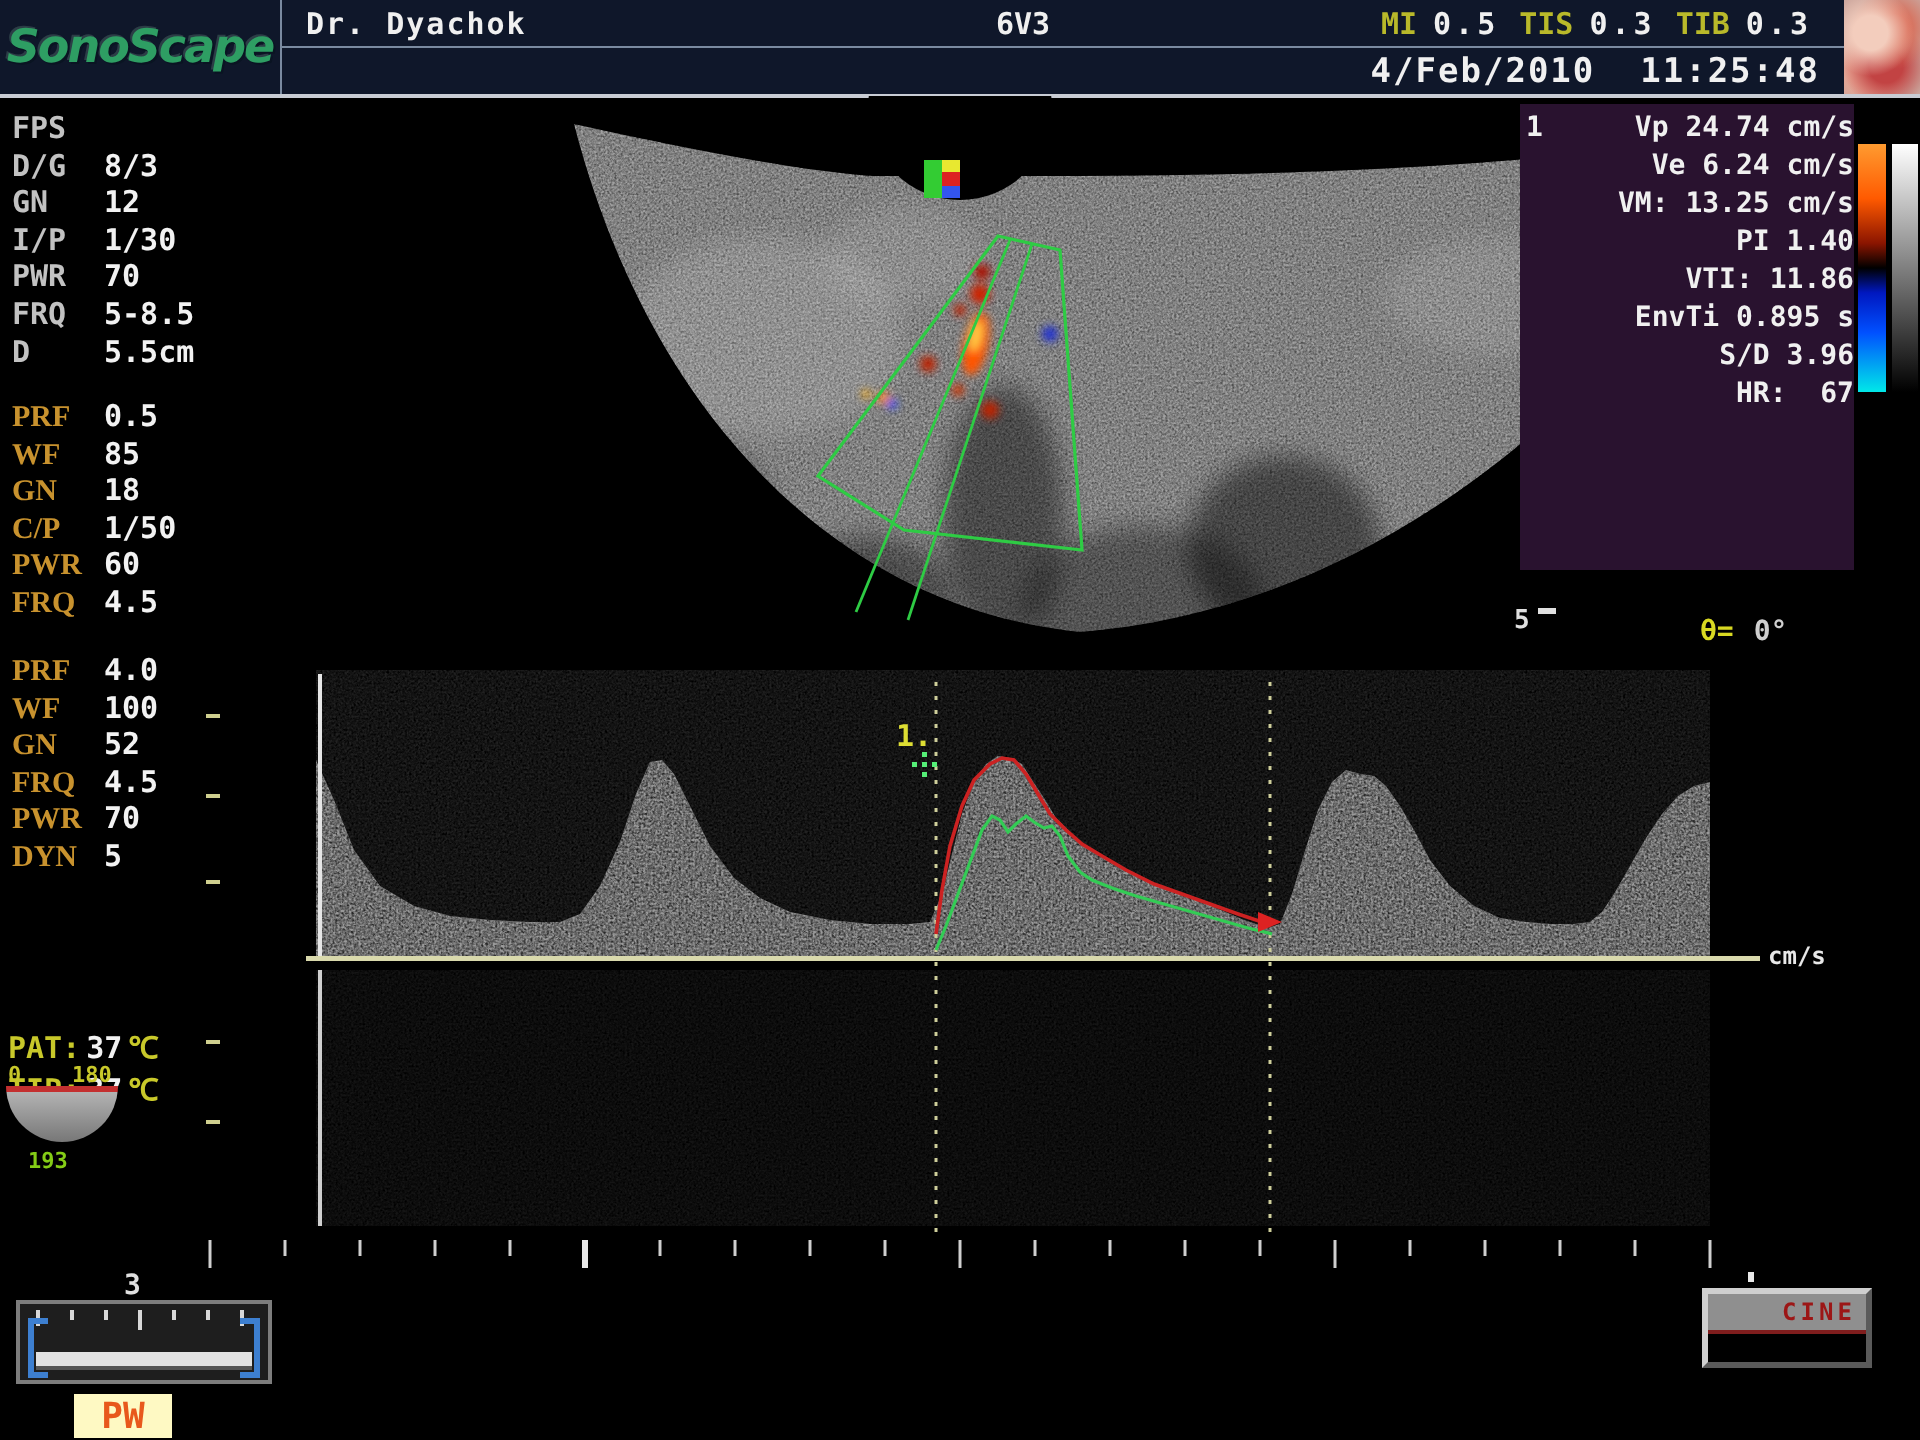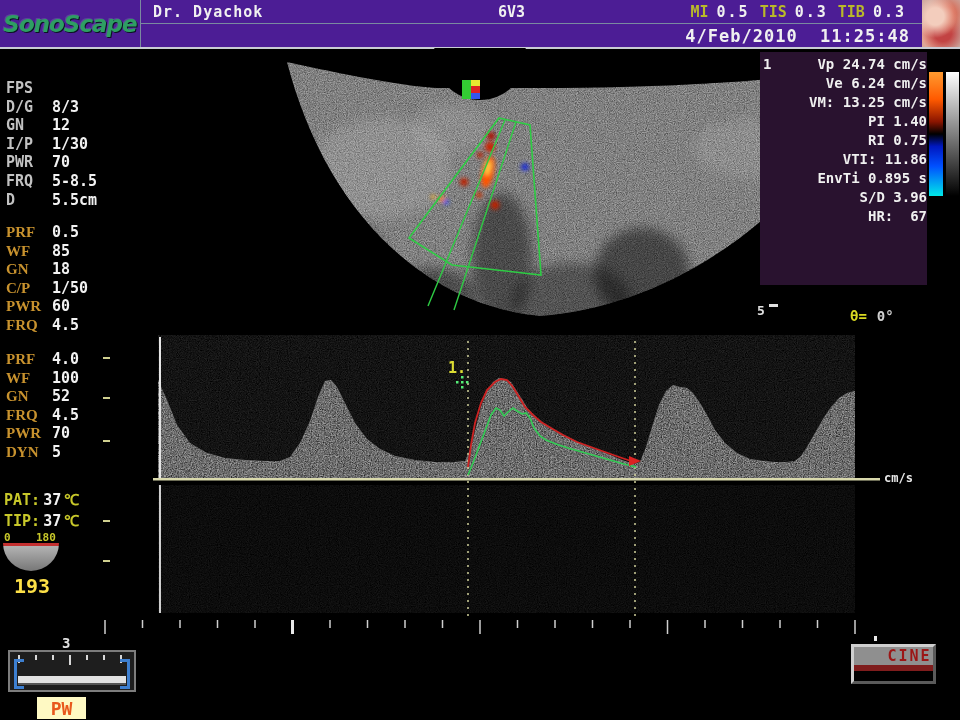--- a/index.html
+++ b/index.html
@@ -1,20 +1,20 @@
 <!DOCTYPE html>
 <html><head>
 <meta charset="utf-8">
 <style>
   html,body{margin:0;padding:0;background:#000;}
   .screen{position:relative;width:960px;height:720px;background:#000;overflow:hidden;
           font-family:"DejaVu Sans Mono",monospace;font-weight:bold;color:#f0f0f0;}
   .abs{position:absolute;}
   
-  .topbar{left:0;top:0;width:960px;height:47px;background:#4c1d95;}
+  .topbar{left:0;top:0;width:960px;height:47px;background:#0f172a;}
   .logo-cell{left:0;top:0;width:140px;height:47px;display:flex;align-items:center;justify-content:center;}
   .brand{font-family:"DejaVu Sans",sans-serif;font-style:italic;font-weight:900;font-size:23px;
          color:#2e9e63;text-shadow:1px 1px 0 #0a1422, -1px -1px 0 #9fd8bb33;letter-spacing:-1px;}
   .vdiv{left:140px;top:0;width:1px;height:47px;background:#7a8aa0;}
   .hdiv{left:141px;top:23px;width:781px;height:1px;background:#7a8aa0;}
   .topline{left:0;top:47px;width:960px;height:2px;background:#c8ccd4;}
   .row1{left:141px;top:0;width:781px;height:23px;font-size:15px;}
   .physician{left:12px;top:3px;letter-spacing:1px;white-space:pre;}
   .probe{left:357px;top:3px;}
   .indices{right:16px;top:3px;display:flex;gap:10px;}
@@ -23,21 +23,21 @@
   .row2{left:141px;top:24px;width:781px;height:23px;}
   .datetime{right:12px;top:2px;font-size:17px;letter-spacing:1px;white-space:pre;}
   .thumb{left:922px;top:0;width:38px;height:47px;
     background:
       radial-gradient(circle at 35% 35%, #f3cdbd 0 22%, rgba(0,0,0,0) 55%),
       radial-gradient(circle at 65% 30%, #d96a55 0 18%, rgba(0,0,0,0) 50%),
       radial-gradient(circle at 55% 70%, #c24343 0 22%, rgba(0,0,0,0) 55%),
       radial-gradient(circle at 30% 75%, #e8a795 0 20%, rgba(0,0,0,0) 50%),
       #caa49b;}
   
-  .sb-group{left:6px;width:130px;font-size:15px;margin-top:24px;}
+  .sb-group{left:6px;width:130px;font-size:15px;}
   .sb-row{height:18.6px;line-height:18.6px;white-space:nowrap;}
   .sb-l{display:inline-block;width:46px;}
   .g1 .sb-l{color:#c2c2c2;}
   .g23 .sb-l{color:#c8922e;font-family:Liberation Serif, serif;}
   .sb-v{color:#f2f2f2;}
   
   .meas{left:760px;top:52px;width:167px;height:233px;background:#29122f;
         font-size:14px;padding:3px 0 0 14px;box-sizing:border-box;}
   .meas .mrow{height:19px;line-height:19px;white-space:pre;text-align:right;}
   .m-marker{position:absolute;left:3px;top:3px;height:19px;line-height:19px;}
@@ -46,48 +46,48 @@
     background:linear-gradient(#ff9b30 0%,#ff5a00 22%,#8b1500 40%,#000 50%,#0018c0 60%,#0050ff 76%,#00e8e8 100%);}
   .gbar{left:946px;top:72px;width:13px;height:124px;background:linear-gradient(#fff,#000);}
   
   .depth5{left:757px;top:303px;font-size:13px;color:#e0e0e0;}
   .ovl{display:inline-block;width:9px;height:3px;background:#e0e0e0;vertical-align:top;margin:1px 0 0 4px;}
   .angle{left:850px;top:308px;font-size:14px;}
   .angle .th{color:#d8d822;}
   .angle .av{color:#cfcfcf;margin-left:10px;}
   .unit-cm{position:absolute;left:884px;top:471px;font-size:12px;color:#e8e8e8;}
   
-  .temps{left:4px;width:120px;font-size:15px;}
+  .temps{left:4px;width:120px;font-size:15px;margin-top:24px;}
   .t-y{color:#c8c82a;}
   .t-w{color:#f2f2f2;margin:0 3px;}
   .gauge-lab{left:4px;top:531px;width:58px;font-size:11px;color:#c8c82a;}
   .gauge-lab .gmax{position:absolute;left:32px;top:0;}
   .gauge{left:3px;top:543px;width:56px;height:28px;border-radius:0 0 56px 56px;
          background:linear-gradient(#b3b3b3,#777);border-top:3px solid #c43030;box-sizing:border-box;}
-  .frameval{left:14px;top:574px;font-size:20px;color:#fde047;}
+  .frameval{left:14px;top:574px;font-size:11px;color:#84cc16;}
   
   .steps3{left:62px;top:635px;font-size:14px;color:#e0e0e0;}
   .sbar{left:8px;top:650px;width:128px;height:42px;border:2px solid #7d7d7d;background:#1e1e1e;box-sizing:border-box;}
   .sbar-ticks i{position:absolute;top:3px;width:2px;background:#d8d8d8;}
   .sbar-ticks i:nth-of-type(1){left:8px;height:8px;}
   .sbar-ticks i:nth-of-type(2){left:25px;height:5px;}
   .sbar-ticks i:nth-of-type(3){left:42px;height:5px;}
   .sbar-ticks i:nth-of-type(4){left:59px;height:10px;}
   .sbar-ticks i:nth-of-type(5){left:76px;height:5px;}
   .sbar-ticks i:nth-of-type(6){left:93px;height:5px;}
   .sbar-ticks i:nth-of-type(7){left:110px;height:8px;}
   .sbar-brL,.sbar-brR{position:absolute;top:7px;width:7px;height:24px;}
   .sbar-brL{left:4px;border-left:3px solid #3d7fd0;border-top:3px solid #3d7fd0;border-bottom:3px solid #3d7fd0;}
   .sbar-brR{right:4px;border-right:3px solid #3d7fd0;border-top:3px solid #3d7fd0;border-bottom:3px solid #3d7fd0;}
   .sbar-bar{position:absolute;left:8px;right:8px;top:24px;height:7px;background:#e2e2e2;border-bottom:2px solid #555;}
   
   .cine{left:851px;top:644px;width:85px;height:40px;box-sizing:border-box;
         border:3px solid;border-color:#cfcfcf #5a5a5a #5a5a5a #cfcfcf;background:#000;}
   .cine-top{height:18px;background:#8f8f8f;display:flex;align-items:center;justify-content:center;
-            font-size:15px;letter-spacing:2px;color:#9c1616;border-bottom:6px solid #7f1d1d;padding-left:32px;}
+            font-size:12px;letter-spacing:2px;color:#9c1616;border-bottom:2px solid #7f1d1d;padding-left:32px;}
   .cine-dot{left:874px;top:636px;width:3px;height:5px;background:#e8e8e8;}
   
   .pw{left:37px;top:697px;width:49px;height:22px;background:#fef9c3;display:flex;
       align-items:center;justify-content:center;font-size:18px;color:#e8581c;}
 </style>
 </head>
 <body>
 
 <div class="screen">
 
@@ -201,21 +201,20 @@
     <line x1="223" y1="72" x2="146" y2="258" stroke="#2ecc44" stroke-width="1.4"></line>
     <line x1="234" y1="74" x2="172" y2="262" stroke="#2ecc44" stroke-width="1.4"></line>
   </svg>
 
   <div class="abs meas">
     <span class="m-marker">1</span>
     <div class="mrow">Vp 24.74 cm/s</div>
     <div class="mrow">Ve 6.24 cm/s</div>
     <div class="mrow">VM: 13.25 cm/s</div>
     <div class="mrow">PI 1.40</div>
-    <div class="mrow">RI 0.75</div>
     <div class="mrow">VTI: 11.86</div>
     <div class="mrow">EnvTi 0.895 s</div>
     <div class="mrow">S/D 3.96</div>
     <div class="mrow">HR:  67</div>
   </div>
 
   <div class="abs cbar"></div>
   <div class="abs gbar"></div>
 
   <div class="abs depth5"><span>5</span><span class="ovl"></span></div>

